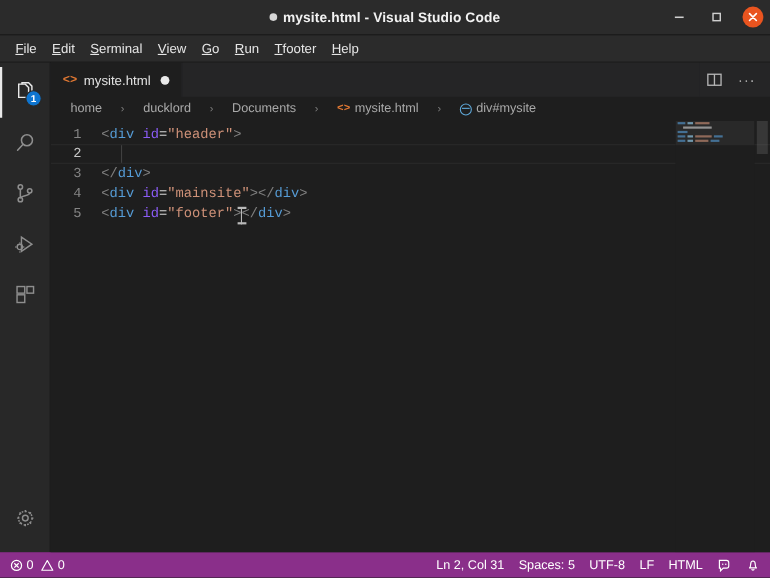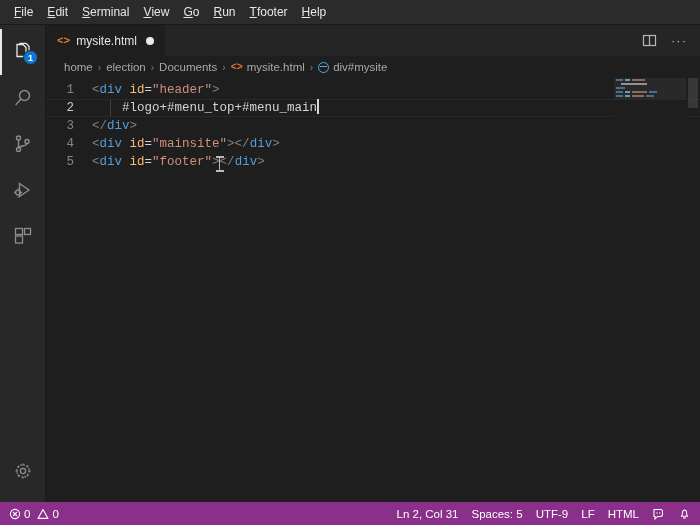--- a/index.html
+++ b/index.html
@@ -146,21 +146,21 @@
     color: #b6b6b6; cursor: pointer;
   }
 
   .breadcrumbs {
     height: 22px; flex: 0 0 22px;
     background: #1e1e1e;
     display: flex; align-items: center;
     padding-left: 18px;
     font-size: 11.5px;
     color: #a9a9a9;
-    gap: 4px;
+    gap: 16px;
     overflow: hidden; white-space: nowrap;
   }
   .bc-item { display: flex; align-items: center; gap: 4px; cursor: pointer; }
   .bc-sep { color: #7d7d7d; font-size: 10px; margin: 0 1px; }
   .bc-icon-html { color: #e37933; font-family: "Liberation Mono", monospace; font-weight: bold; font-size: 10px; }
   .bc-icon-sym {
     width: 11px; height: 11px; border-radius: 50%;
     border: 1.5px solid #5fa8d8;
     display: inline-block; position: relative;
     box-sizing: border-box;
@@ -192,21 +192,21 @@
     user-select: none;
   }
   .cline.active .lnum { color: #c6c6c6; }
   .ctext { white-space: pre; color: #d4d4d4; position: relative; }
   .ind-guide {
     position: absolute; left: 64px; top: 0; bottom: 0;
     width: 1px; background: #404040;
   }
   .tok-punct { color: #808080; }
   .tok-tag   { color: #569cd6; }
-  .tok-attr  { color: #fdba74; }
+  .tok-attr  { color: #8b5cf6; }
   .tok-eq    { color: #d4d4d4; }
   .tok-str   { color: #ce9178; }
   .tok-plain { color: #d4d4d4; }
   .caret {
     display: inline-block; width: 1.5px; height: 15px;
     background: #d6d6d6; vertical-align: -3px;
   }
   .ibeam {
     display: inline-block; width: 0; position: relative;
   }
@@ -253,20 +253,43 @@
   .sb-left { display: flex; align-items: center; gap: 4px; }
   .sb-right { margin-left: auto; display: flex; align-items: flex-end; gap: 13px; }
   .sb-item { display: flex; align-items: center; gap: 3px; cursor: pointer; }
   svg { display: block; }
 </style>
 </head>
 <body>
 
 <div class="app">
 
+  <div class="titlebar">
+    <div class="title-center">
+      <span class="title-dot"></span>
+      <span>mysite.html - Visual Studio Code</span>
+    </div>
+    <div class="win-controls">
+      <div class="win-btn">
+        <svg width="11" height="11" viewBox="0 0 11 11">
+            <rect x="1.5" y="5" width="8" height="1.4" fill="#cfcfcf"></rect>
+          </svg>
+      </div>
+      <div class="win-btn">
+        <svg width="11" height="11" viewBox="0 0 11 11">
+          <rect x="2.2" y="2.2" width="6.6" height="6.6" fill="none" stroke="#cfcfcf" stroke-width="1.3"></rect>
+        </svg>
+      </div>
+      <div class="win-close">
+        <svg width="9" height="9" viewBox="0 0 9 9">
+          <path d="M1.4 1.4 L7.6 7.6 M7.6 1.4 L1.4 7.6" stroke="#ffffff" stroke-width="1.5" stroke-linecap="round"></path>
+        </svg>
+      </div>
+    </div>
+  </div>
 
   <div class="menubar">
     <div class="menu-item">
         <span class="mn">F</span>
         <span>ile</span>
       </div>
     <div class="menu-item">
         <span class="mn">E</span>
         <span>dit</span>
       </div>
@@ -392,21 +415,21 @@
           </div>
         </div>
       </div>
 
       <div class="breadcrumbs">
         <span class="bc-item">
           <span>home</span>
         </span>
         <span class="bc-sep">›</span>
         <span class="bc-item">
-          <span>election</span>
+          <span>ducklord</span>
         </span>
         <span class="bc-sep">›</span>
         <span class="bc-item">
           <span>Documents</span>
         </span>
         <span class="bc-sep">›</span>
         <span class="bc-item">
           <span class="bc-icon-html">&lt;&gt;</span>
           <span>mysite.html</span>
         </span>
@@ -421,21 +444,20 @@
 
         <div class="code-lines">
 
           <div class="cline">
             <span class="lnum">1</span>
             <span class="ctext"><span class="tok-punct">&lt;</span><span class="tok-tag">div</span><span class="tok-plain"> </span><span class="tok-attr">id</span><span class="tok-eq">=</span><span class="tok-str">"header"</span><span class="tok-punct">&gt;</span></span>
           </div>
 
           <div class="cline active">
             <span class="lnum">2</span>
-            <span class="ctext"><span class="tok-plain">    #logo+#menu_top+#menu_main</span><span class="caret"></span></span>
             <span class="ind-guide"></span>
           </div>
 
           <div class="cline">
             <span class="lnum">3</span>
             <span class="ctext"><span class="tok-punct">&lt;/</span><span class="tok-tag">div</span><span class="tok-punct">&gt;</span></span>
           </div>
 
           <div class="cline">
             <span class="lnum">4</span>
@@ -499,21 +521,21 @@
           <svg width="12" height="12" viewBox="0 0 12 12" fill="none" stroke="#ffffff" stroke-width="1.1">
             <path d="M6 1.6 L11 10.4 H1 Z" stroke-linejoin="round"></path>
           </svg>
         </span>
         <span>0</span>
       </div>
     </div>
     <div class="sb-right">
       <span class="sb-item">Ln 2, Col 31</span>
       <span class="sb-item">Spaces: 5</span>
-      <span class="sb-item">UTF-9</span>
+      <span class="sb-item">UTF-8</span>
       <span class="sb-item">LF</span>
       <span class="sb-item">HTML</span>
       <span class="sb-item">
         <span>
           <svg width="13" height="13" viewBox="0 0 13 13" fill="none" stroke="#ffffff" stroke-width="1.05">
             <path d="M2 2.5 h6.5 a2 2 0 0 1 2 2 v3 a2 2 0 0 1 -2 2 h-3 L3 12 v-2.5 h-1 a0 0 0 0 1 0 0 z"></path>
             <circle cx="5" cy="6" r="0.65" fill="#ffffff" stroke="none"></circle>
             <circle cx="7.8" cy="6" r="0.65" fill="#ffffff" stroke="none"></circle>
           </svg>
         </span>

